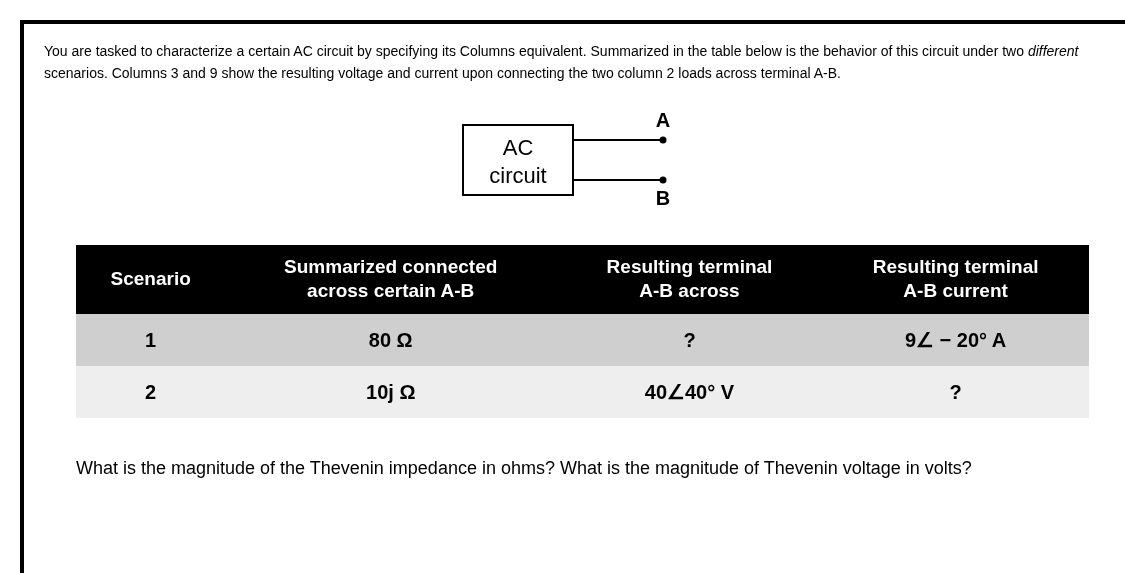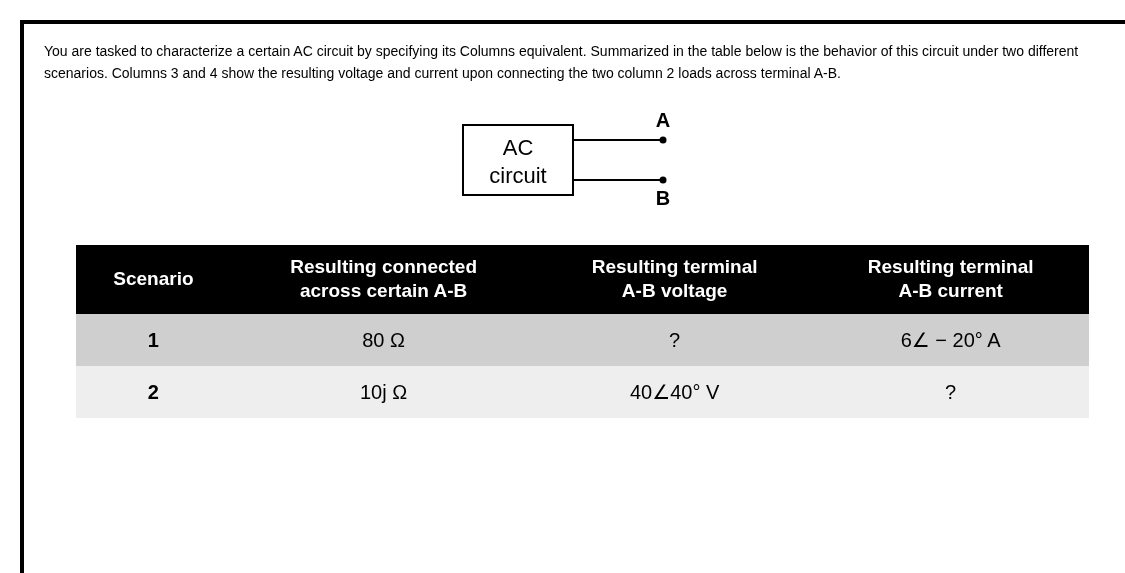--- a/index.html
+++ b/index.html
@@ -18,20 +18,21 @@
       width: 1125px;
       height: 573px;
       position: relative;
     }
     .intro {
       font-size: 14px;
       line-height: 1.6;
       margin-bottom: 20px;
     }
     .intro .italic {
+      font-style: italic;
     }
     .diagram {
       display: flex;
       justify-content: center;
       margin-bottom: 30px;
     }
     .diagram svg {
       display: block;
     }
     .data-table {
@@ -46,20 +47,21 @@
       color: #fff;
       font-weight: bold;
       padding: 10px 14px;
       text-align: center;
       line-height: 1.3;
     }
     .data-table td {
       padding: 14px;
       text-align: center;
       font-size: 20px;
+      font-weight: bold;
     }
     .data-table tr.row-odd td {
       background: #cfcfcf;
     }
     .data-table tr.row-even td {
       background: #eeeeee;
     }
     .data-table td:first-child {
       font-weight: bold;
     }
@@ -68,21 +70,21 @@
       margin-left: 32px;
     }
   </style>
 </head>
 <body>
 
 <div class="outer-frame">
 
   <p class="intro">
     <span>You are tasked to characterize a certain AC circuit by specifying its Columns equivalent. Summarized in the table below is the behavior of this circuit under two </span>
-    <span class="italic">different</span><span> scenarios. Columns 3 and 4 show the resulting voltage and current upon connecting the two column 2 loads across terminal A-B.</span>
+    <span class="italic">different</span><span> scenarios. Columns 3 and 9 show the resulting voltage and current upon connecting the two column 2 loads across terminal A-B.</span>
   </p>
 
   <div class="diagram">
     <svg width="260" height="110">
       <rect x="10" y="20" width="110" height="70" fill="none" stroke="#000" stroke-width="2"></rect>
       <text x="65" y="50" text-anchor="middle" font-size="22" font-family="Arial">AC</text>
       <text x="65" y="78" text-anchor="middle" font-size="22" font-family="Arial">circuit</text>
       <line x1="120" y1="35" x2="210" y2="35" stroke="#000" stroke-width="2"></line>
       <line x1="120" y1="75" x2="210" y2="75" stroke="#000" stroke-width="2"></line>
       <circle cx="210" cy="35" r="3.5" fill="#000"></circle>
@@ -90,43 +92,44 @@
       <text x="210" y="22" text-anchor="middle" font-size="20" font-weight="bold" font-family="Arial">A</text>
       <text x="210" y="100" text-anchor="middle" font-size="20" font-weight="bold" font-family="Arial">B</text>
     </svg>
   </div>
 
   <table class="data-table">
     <thead>
       <tr>
         <th>Scenario</th>
         <th>
-          <span>Resulting connected</span><br>
+          <span>Summarized connected</span><br>
           <span>across certain A-B</span>
         </th>
         <th>
           <span>Resulting terminal</span><br>
-          <span>A-B voltage</span>
+          <span>A-B across</span>
         </th>
         <th>
           <span>Resulting terminal</span><br>
           <span>A-B current</span>
         </th>
       </tr>
     </thead>
     <tbody>
       <tr class="row-odd">
         <td>1</td>
         <td>80 Ω</td>
         <td>?</td>
-        <td>6∠ − 20° A</td>
+        <td>9∠ − 20° A</td>
       </tr>
       <tr class="row-even">
         <td>2</td>
         <td>10j Ω</td>
         <td>40∠40° V</td>
         <td>?</td>
       </tr>
     </tbody>
   </table>
 
+  <p class="question">What is the magnitude of the Thevenin impedance in ohms? What is the magnitude of Thevenin voltage in volts?</p>
 
 </div>
 
 </body></html>

